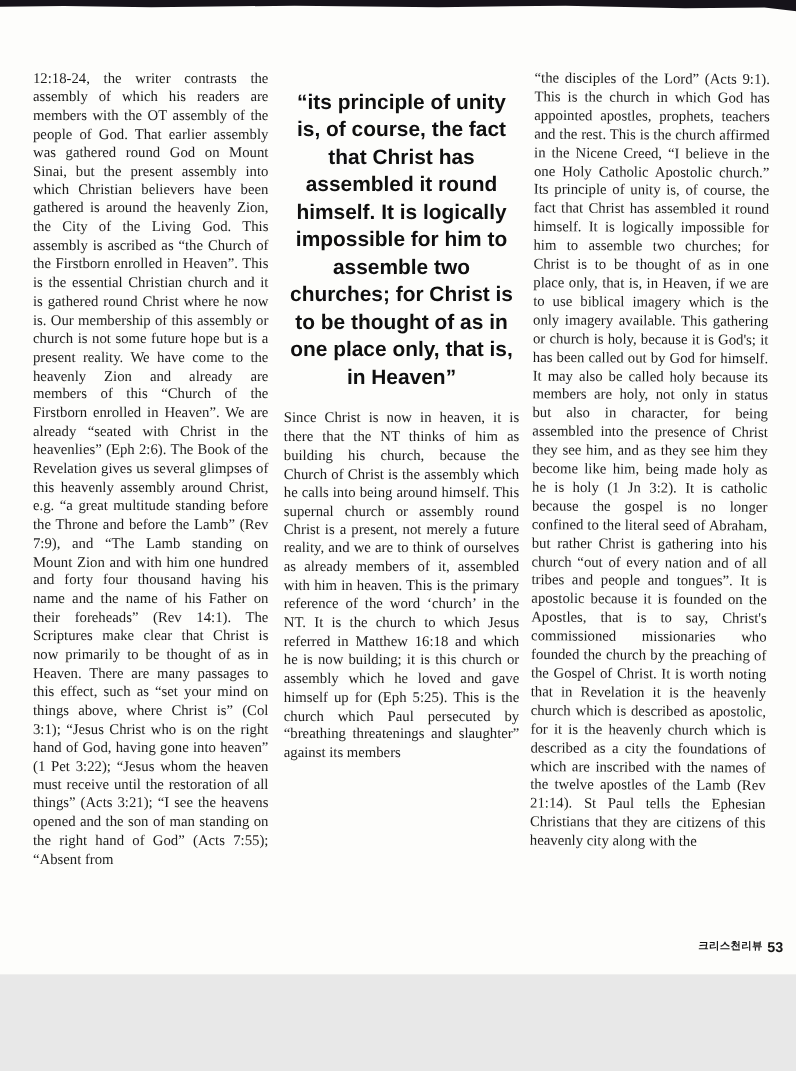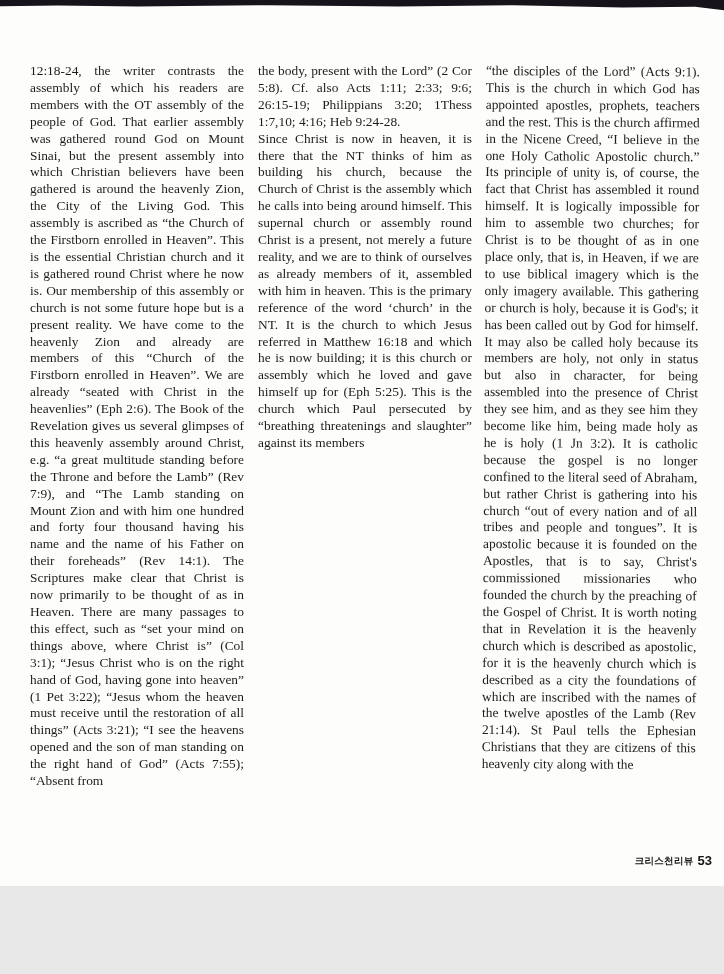--- a/index.html
+++ b/index.html
@@ -55,21 +55,21 @@
   }
   .col3-tilt {
     transform: rotate(0.35deg);
     transform-origin: top left;
   }
   .footer {
     position: absolute;
     right: 12px;
     bottom: 18px;
     display: flex;
-    align-items: flex-end;
+    align-items: center;
     gap: 4px;
     font-family: "Liberation Sans", "DejaVu Sans", sans-serif;
     color: #151515;
   }
   .footer .mag {
     font-size: 9.5px;
     font-weight: bold;
     letter-spacing: 0.3px;
   }
   .footer .num {
@@ -84,21 +84,21 @@
 
   <div class="scan-band"></div>
 
   <div class="content">
 
     <div class="col">
       <p>12:18-24, the writer contrasts the assembly of which his readers are members with the OT assembly of the people of God.  That earlier assembly was gathered round God on Mount Sinai, but the present assembly into which Christian believers have been gathered is around the heavenly Zion, the City of the Living God. This assembly is ascribed as “the Church of the Firstborn enrolled in Heaven”.  This is the essential Christian church and it is gathered round Christ where he now is.  Our membership of this assembly or church is not some future hope but is a present reality.  We have come to the heavenly Zion and already are members of this “Church of the Firstborn enrolled in Heaven”. We are already “seated with Christ in the heavenlies” (Eph 2:6).  The Book of the Revelation gives us several glimpses of this heavenly assembly around Christ, e.g. “a great multitude standing before the Throne and before the Lamb” (Rev 7:9), and “The Lamb standing on Mount Zion and with him one hundred and forty four thousand having his name and the name of his Father on their foreheads” (Rev 14:1).  The Scriptures make clear that Christ is now primarily to be thought of as in Heaven.  There are many passages to this effect, such as “set your mind on things above, where Christ is” (Col 3:1); “Jesus Christ who is on the right hand of God, having gone into heaven” (1 Pet 3:22); “Jesus whom the heaven must receive until the restoration of all things” (Acts 3:21); “I see the heavens opened and the son of man standing on the right hand of God” (Acts 7:55); “Absent from</p>
     </div>
 
     <div class="col">
-      <p>the body, present with the Lord” (2 Cor 5:8).  Cf. also Acts 1:11; 2:33; 9:6; 26:15-19; Philippians 3:20; 1Thess 1:7,10; 4:16; Heb 9:24-28.</p>
+      <div class="pullquote">“its principle of unity is, of course, the fact that Christ has assembled it round himself.  It is logically impossible for him to assemble two churches; for Christ is to be thought of as in one place only, that is, in Heaven”</div>
       <p>Since Christ is now in heaven, it is there that the NT thinks of him as building his church, because the Church of Christ is the assembly which he calls into being around himself.  This supernal church or assembly round Christ is a present, not merely a future reality, and we are to think of ourselves as already members of it, assembled with him in heaven.  This is the primary reference of the word ‘church’ in the NT.  It is the church to which Jesus referred in Matthew 16:18 and which he is now building; it is this church or assembly which he loved and gave himself up for (Eph 5:25).  This is the church which Paul persecuted by “breathing threatenings and slaughter” against its members</p>
     </div>
 
     <div class="col col3-tilt">
       <p>“the disciples of the Lord” (Acts 9:1).  This is the church in which God has appointed apostles, prophets, teachers and the rest. This is the church affirmed in the Nicene Creed, “I believe in the one Holy Catholic Apostolic church.”  Its principle of unity is, of course, the fact that Christ has assembled it round himself.  It is logically impossible for him to assemble two churches; for Christ is to be thought of as in one place only, that is, in Heaven, if we are to use biblical imagery which is the only imagery available.  This gathering or church is holy, because it is God's; it has been called out by God for himself.  It may also be called holy because its members are holy, not only in status but also in character, for being assembled into the presence of Christ they see him, and as they see him they become like him, being made holy as he is holy (1 Jn 3:2).  It is catholic because the gospel is no longer confined to the literal seed of Abraham, but rather Christ is gathering into his church “out of every nation and of all tribes and people and tongues”.  It is apostolic because it is founded on the Apostles, that is to say, Christ's commissioned missionaries who founded the church by the preaching of the Gospel of Christ.  It is worth noting that in Revelation it is the heavenly church which is described as apostolic, for it is the heavenly church which is described as a city the foundations of which are inscribed with the names of the twelve apostles of the Lamb (Rev 21:14).  St Paul tells the Ephesian Christians that they are citizens of this heavenly city along with the</p>
     </div>
 
   </div>
 
   <div class="footer">

